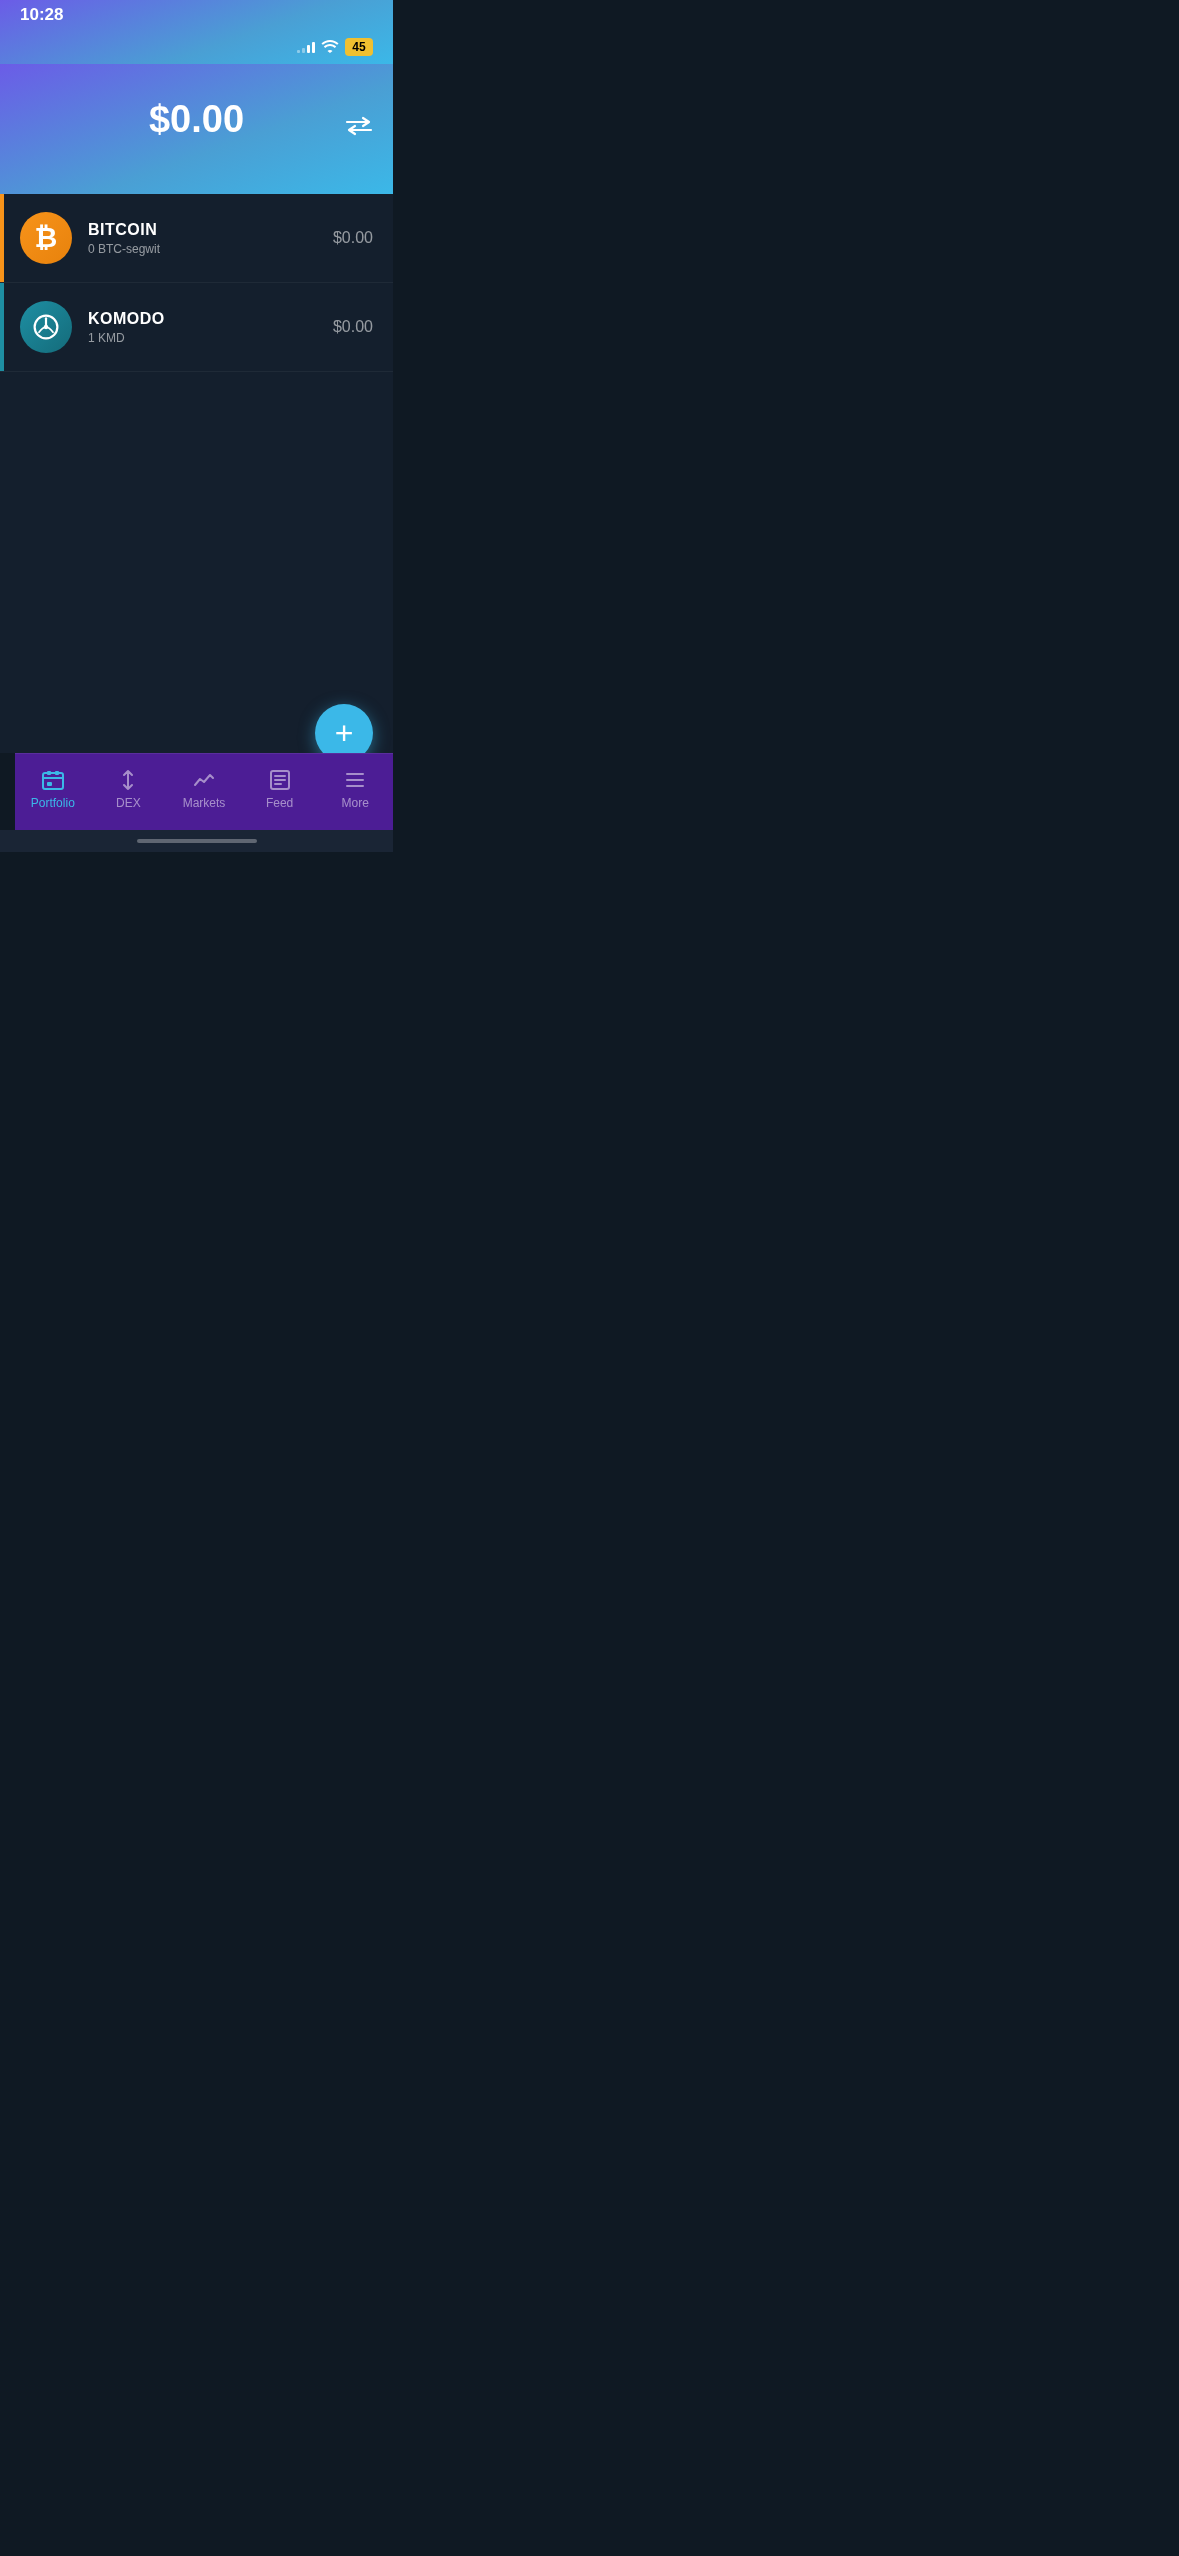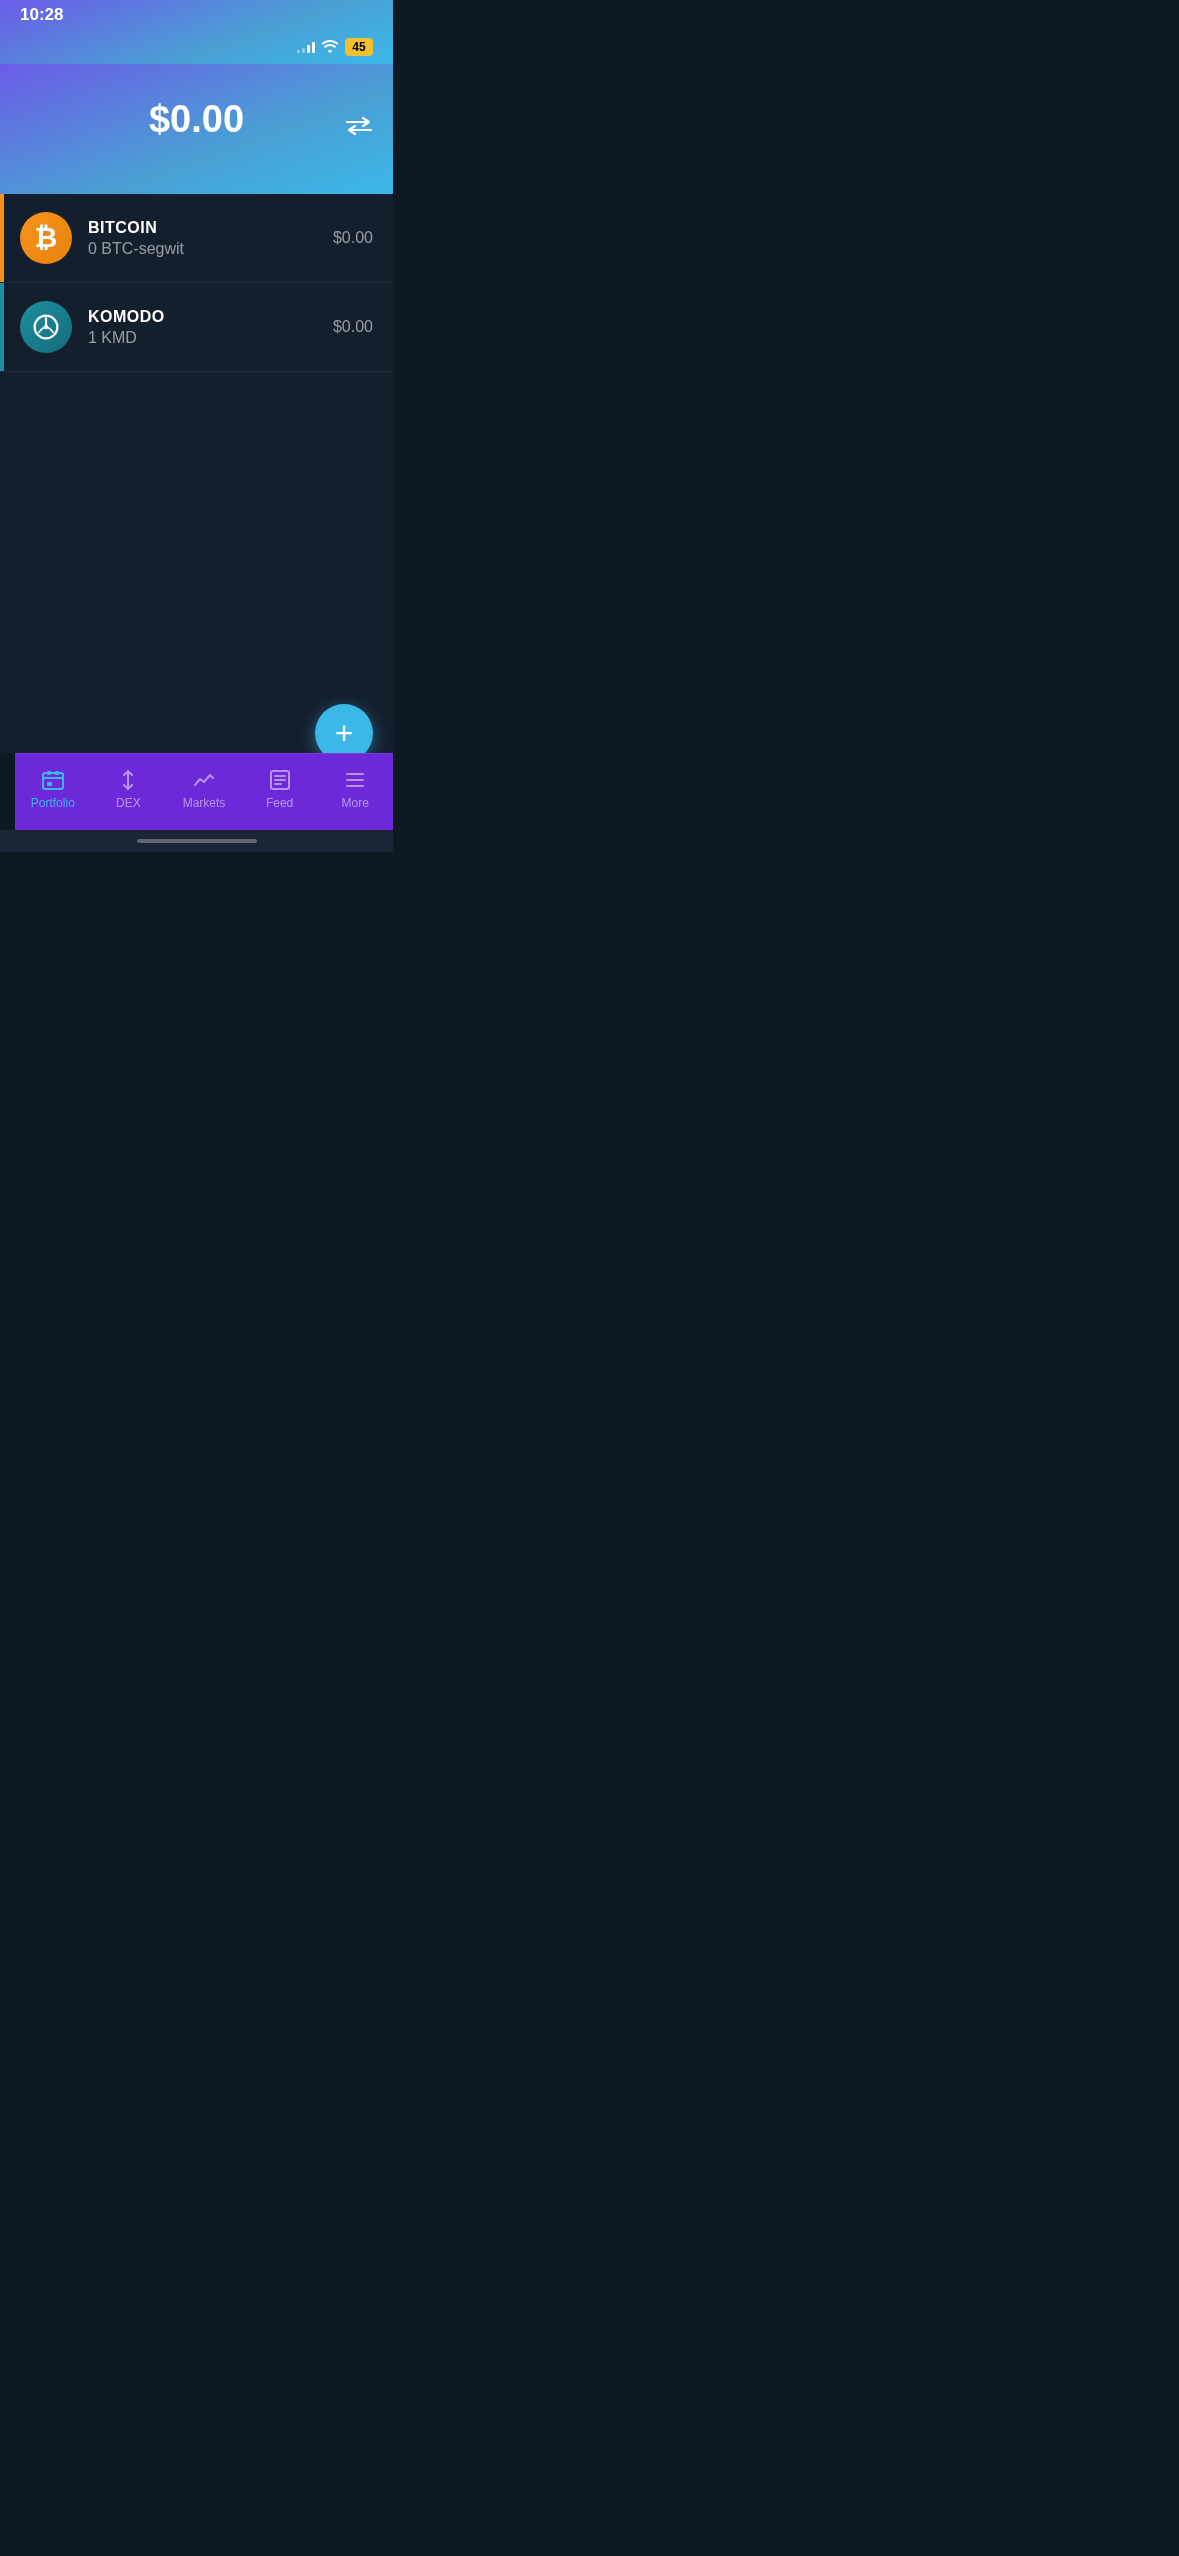--- a/index.html
+++ b/index.html
@@ -187,21 +187,21 @@
     .coin-name {
       color: white;
       font-size: 16px;
       font-weight: 700;
       letter-spacing: 0.5px;
       margin-bottom: 3px;
     }
 
     .coin-balance {
       color: rgba(255,255,255,0.55);
-      font-size: 16px;
+      font-size: 12px;
     }
 
     .coin-value {
       color: rgba(255,255,255,0.55);
       font-size: 16px;
       font-weight: 500;
     }
 
     
     .fab-container {
@@ -221,21 +221,21 @@
       cursor: pointer;
       display: flex;
       align-items: center;
       justify-content: center;
       box-shadow: 0 4px 16px rgba(59,184,232,0.5);
     }
 
     
     .bottom-nav {
       display: flex;
-      background: #6d28d9;
+      background: #4c1d95;
       border-top: 1px solid rgba(255,255,255,0.08);
       padding: 10px 0 16px;
       position: relative;
       z-index: 10;
       margin-left: 15px;
     }
 
     .nav-item {
       flex: 1;
       display: flex;

